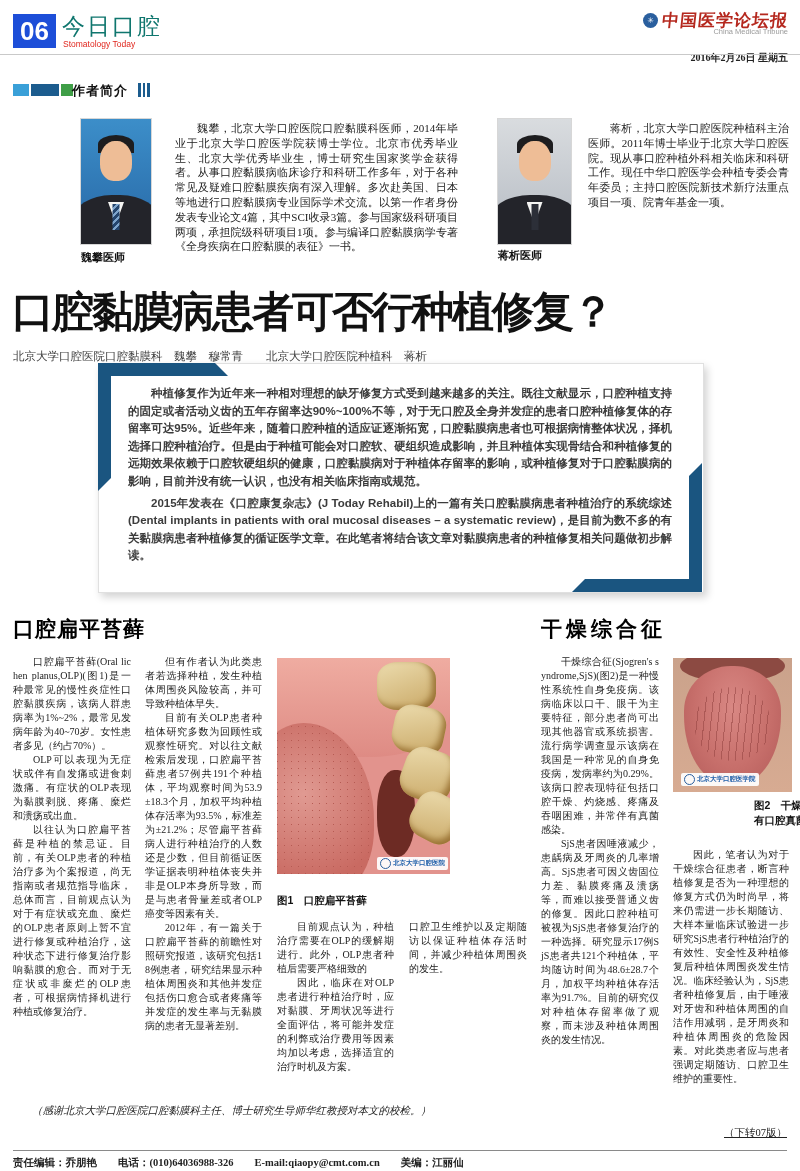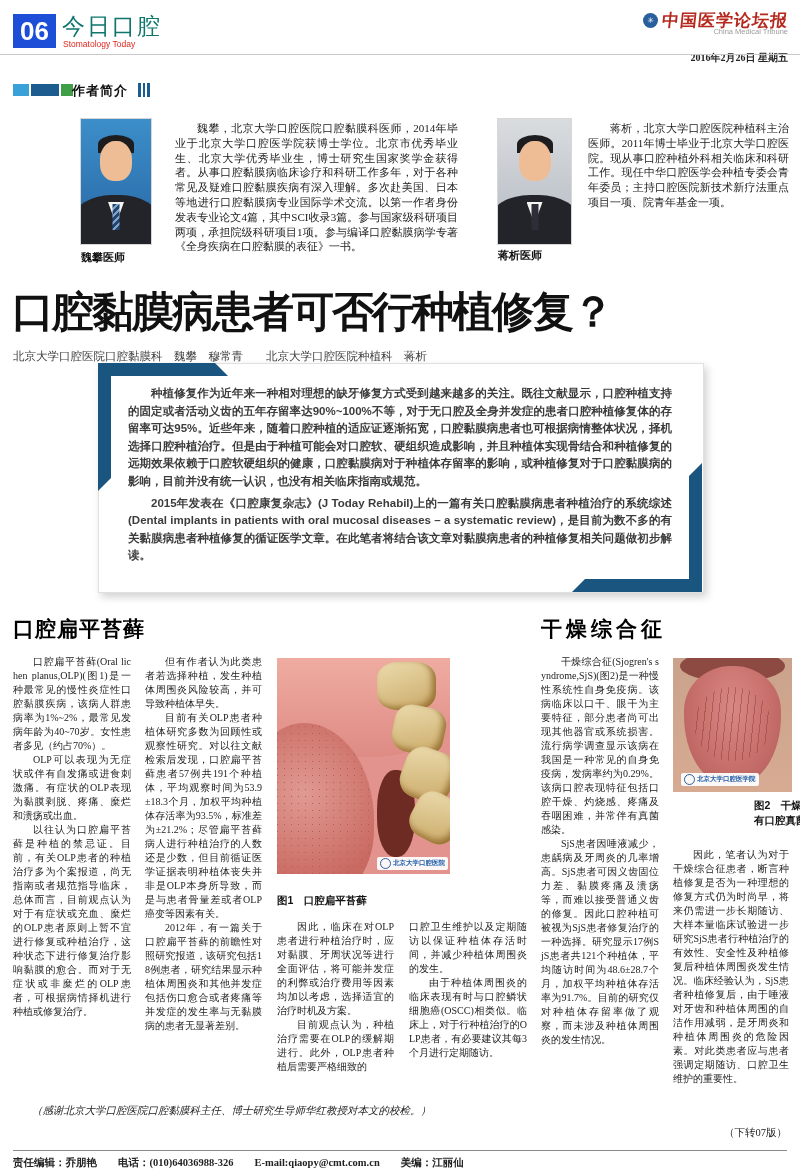--- a/index.html
+++ b/index.html
@@ -116,21 +116,21 @@
         background:radial-gradient(ellipse at 50% 35%,#d98884 0%,#c76f6b 55%,#b25a58 100%);
         border-radius:48% 48% 44% 44% / 38% 38% 58% 58%;}
   .f2-fiss{position:absolute;left:18%;top:22%;width:64%;height:55%;
         background:repeating-linear-gradient(96deg,transparent 0 6px,rgba(140,60,58,0.5) 6px 7px);
         border-radius:50%;}
   .f2-wm{left:8px;bottom:6px;}
 
   
   .footnote{left:13px;top:1104px;width:437px;text-align:center;font-style:italic;
         font-size:10.5px;color:#222;}
-  .continued{left:673px;top:1126px;width:114px;text-align:right;font-size:10.5px;color:#222;}
+  .continued{left:673px;top:1126px;width:114px;text-align:right;font-size:10.5px;color:#222;text-decoration:underline;}
   .foot-rule{left:13px;top:1150px;width:774px;height:1px;background:#8a8a8a;}
   .footer-text{left:13px;top:1156px;width:774px;font-family:Liberation Serif, serif;
         font-weight:bold;font-size:10.5px;color:#222;}
 </style>
 </head>
 <body>
 
 <div class="page">
 
   <div class="abs pageno">06</div>
@@ -214,27 +214,26 @@
     <div class="tooth t3"></div>
     <div class="tooth t4"></div>
     <div class="wm f1-wm">
       <span class="seal"></span>
       <span class="wmt">北京大学口腔医院</span>
     </div>
   </div>
   <div class="abs figcap" style="left:277px;top:884px;width:170px;margin-top:9px;">图1　口腔扁平苔藓</div>
 
   <div class="abs bt" style="left:277px;top:920px;width:117px;">
+    <p>目前观点认为，种植治疗需要在OLP的缓解期进行。此外，OLP患者种植后需要严格细致的</p>
     <p>因此，临床在对OLP患者进行种植治疗时，应对黏膜、牙周状况等进行全面评估，将可能并发症的利弊或治疗费用等因素均加以考虑，选择适宜的治疗时机及方案。</p>
-    <p>目前观点认为，种植治疗需要在OLP的缓解期进行。此外，OLP患者种植后需要严格细致的</p>
   </div>
 
   <div class="abs bt" style="left:409px;top:920px;width:118px;">
     <p class="noind">口腔卫生维护以及定期随访以保证种植体存活时间，并减少种植体周围炎的发生。</p>
-    <p>由于种植体周围炎的临床表现有时与口腔鳞状细胞癌(OSCC)相类似。临床上，对于行种植治疗的OLP患者，有必要建议其每3个月进行定期随访。</p>
   </div>
 
   <div class="abs col-head" style="left:541px;top:615px;letter-spacing:4px;">干燥综合征</div>
 
   <div class="abs bt" style="left:541px;top:655px;width:118px;">
     <p>干燥综合征(Sjogren's syndrome,SjS)(图2)是一种慢性系统性自身免疫病。该病临床以口干、眼干为主要特征，部分患者尚可出现其他器官或系统损害。流行病学调查显示该病在我国是一种常见的自身免疫病，发病率约为0.29%。该病口腔表现特征包括口腔干燥、灼烧感、疼痛及吞咽困难，并常伴有真菌感染。</p>
     <p>SjS患者因唾液减少，患龋病及牙周炎的几率增高。SjS患者可因义齿固位力差、黏膜疼痛及溃疡等，而难以接受普通义齿的修复。因此口腔种植可被视为SjS患者修复治疗的一种选择。研究显示17例SjS患者共121个种植体，平均随访时间为48.6±28.7个月，加权平均种植体存活率为91.7%。目前的研究仅对种植体存留率做了观察，而未涉及种植体周围炎的发生情况。</p>
   </div>
 
   <div class="abs fig2">

